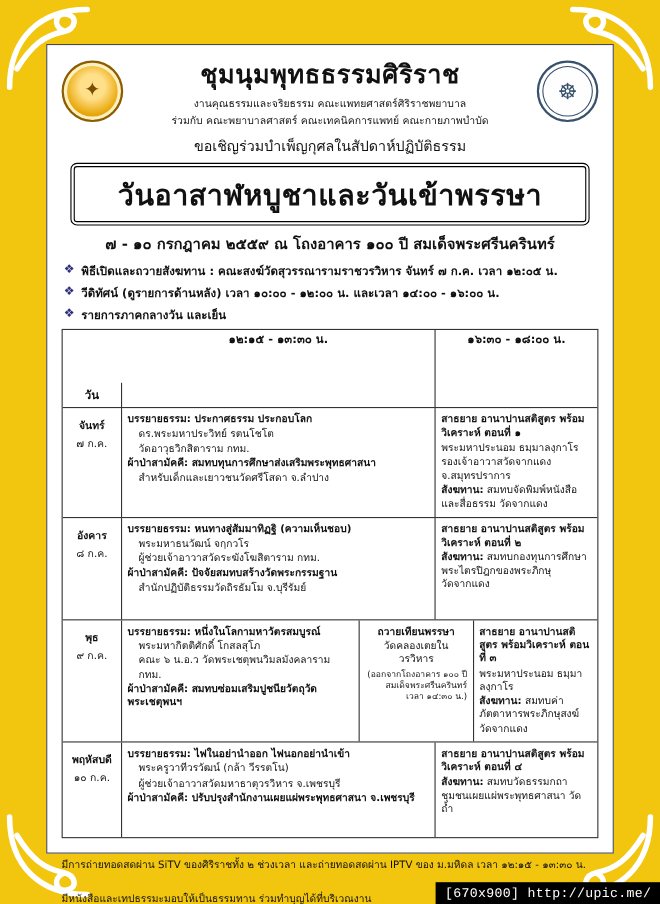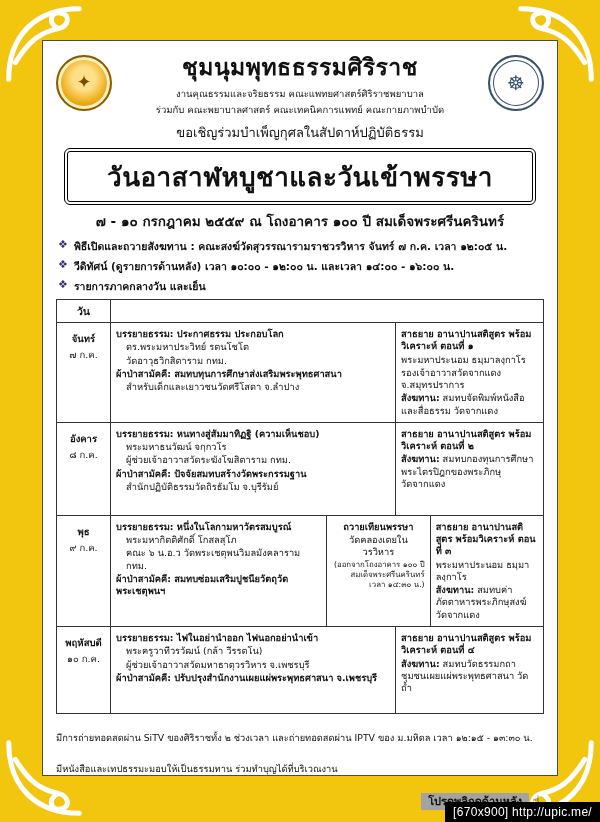--- a/index.html
+++ b/index.html
@@ -52,42 +52,42 @@
   .bullet{display:flex;gap:6px;align-items:flex-start;font-size:10.5px;font-weight:bold;margin:3px 0;}
   .bdia{color:#2e2e7d;font-size:11px;line-height:1.2;}
 
   .sched{border:1px solid #333;margin-top:2px;}
   .trow{display:flex;border-top:1px solid #333;}
   .trow:first-child{border-top:none;}
   .trow.head{min-height:0;font-weight:bold;}
   .trow.head .cell{padding:3px 2px;text-align:center;font-size:10.5px;}
   .cday{width:54px;flex:0 0 auto;border-right:1px solid #333;text-align:center;
     padding-top:8px;font-size:9.5px;box-sizing:border-box;}
-  .trow.head .cday{padding:3px 0 2px;font-size:10.5px;}
+  .trow.head .cday{padding:3px 0 2px;font-size:10.5px;margin-top:48px;}
   .dname{font-weight:bold;}
   .ddate{margin-top:1px;}
   .cells{flex:1;display:flex;}
   .cell{border-right:1px solid #333;padding:4px 5px;box-sizing:border-box;
     font-size:9.3px;line-height:1.32;}
   .cell:last-child{border-right:none;}
   .ln{margin:1px 0;}
   .ln.b{font-weight:bold;}
   .ln.i{margin-left:10px;}
   .ln.c{text-align:center;}
   .ln.s{font-size:7.8px;text-align:right;}
 
   .ftr{margin-top:6px;font-size:9.3px;}
   .ftr .fl{margin:16px 0;}
   .flip{text-align:right;margin-top:5px;padding-right:4px;}
   .hl{background:#a3a3a3;font-weight:bold;font-size:11px;padding:2px 7px;}
   .hand{font-size:13px;margin-left:3px;}
 
   .watermark{
     position:absolute;right:0;bottom:0;background:#000;color:#fff;
-    font-family:Liberation Sans, sans-serif;
+    font-family:Liberation Mono, monospace;
     font-size:12px;padding:3px 8px;letter-spacing:.3px;
   }
 </style>
 </head>
 <body>
 
 <div class="page">
 
   <svg class="corner tl" viewBox="0 0 100 100">
     <g fill="none" stroke="#fff" stroke-width="6" stroke-linecap="round">
@@ -147,20 +147,24 @@
         </div>
         <div class="bullet">
           <span class="bdia">❖</span>
           <span>รายการภาคกลางวัน และเย็น</span>
         </div>
       </div>
 
     <div class="sched" id="schedule">
         <div class="trow head">
           <div class="cday">วัน</div>
+          <div class="cells">
+            <div class="cell" style="width:66%">๑๒:๑๕ - ๑๓:๓๐ น.</div>
+            <div class="cell" style="width:34%">๑๖:๓๐ - ๑๘:๐๐ น.</div>
+          </div>
         </div>
         <div class="trow" style="min-height:96px">
           <div class="cday">
             <div class="dname">จันทร์</div>
             <div class="ddate">๗ ก.ค.</div>
           </div>
           <div class="cells">
             <div class="cell" style="width:66%">
               <div class="ln b"><b>บรรยายธรรม:</b> ประกาศธรรม ประกอบโลก</div>
               <div class="ln i">ดร.พระมหาประวิทย์ รตนโชโต</div>

